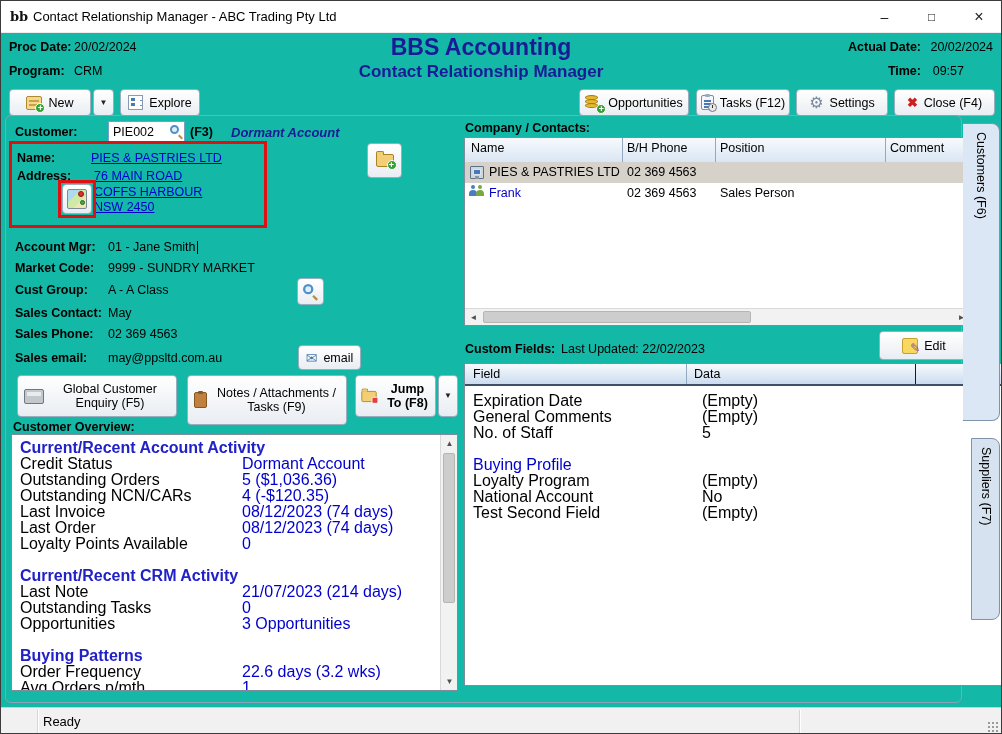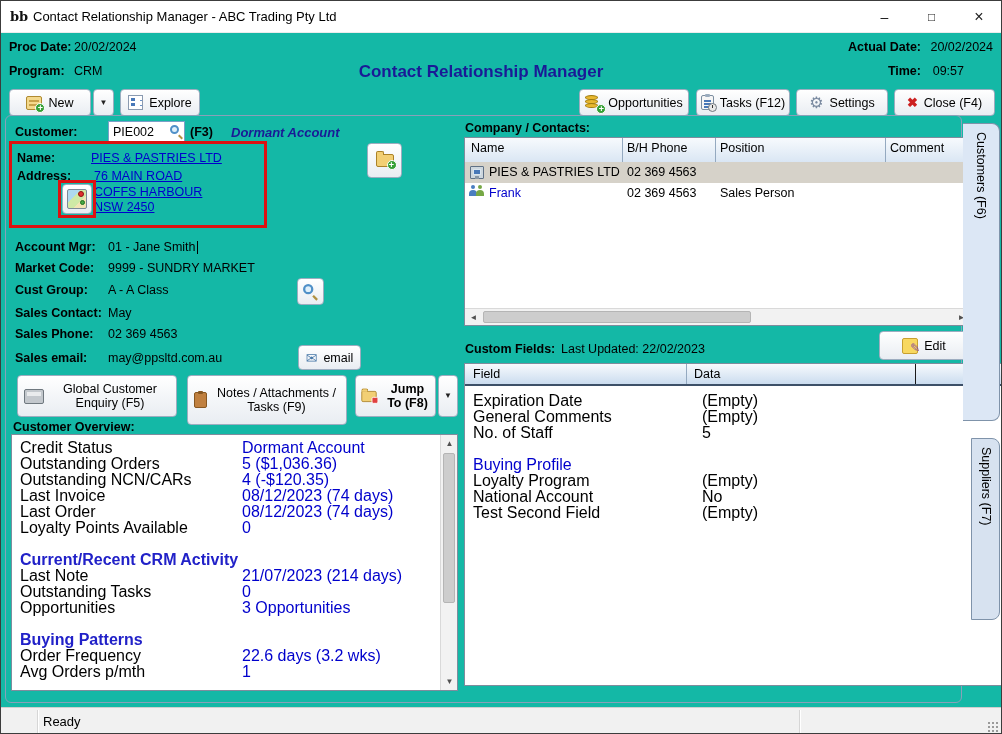--- a/index.html
+++ b/index.html
@@ -116,20 +116,21 @@
       </div>
     <div class="wbtn" style="left:954px;width:48px;font-size:16px;">
         <span class="glyph">×</span>
       </div>
   </div>
 
   <span class="hpos lbl" style="left:8px;top:39px;">Proc Date:</span>
   <span class="hpos val" style="left:73px;top:39px;">20/02/2024</span>
   <span class="hpos lbl" style="left:8px;top:63px;">Program:</span>
   <span class="hpos val" style="left:73px;top:63px;">CRM</span>
+  <div class="app-title">BBS Accounting</div>
   <div class="app-subtitle">Contact Relationship Manager</div>
   <span class="hpos lbl" style="right:80px;top:39px;">Actual Date:</span>
   <span class="hpos val" style="right:8px;top:39px;">20/02/2024</span>
   <span class="hpos lbl" style="right:80px;top:63px;">Time:</span>
   <span class="hpos val" style="right:37px;top:63px;">09:57</span>
 
   <div class="btn" style="left:8px;top:88px;width:82px;height:27px;">
     <span class="ic i-formnew">
         <i></i>
         <span class="badge-plus">+</span>
@@ -250,20 +251,21 @@
       </span>
     <span class="cap" style="white-space:normal;">Jump To (F8)</span>
   </div>
   <div class="btn arrowbtn" style="left:437px;top:374px;width:20px;height:42px;">
     <span class="glyph">▼</span>
   </div>
 
   <span class="hpos lbl" style="left:12px;top:419px;">Customer Overview:</span>
   <div class="white-panel" style="left:10px;top:433px;width:447px;height:257px;overflow:hidden;">
     <div style="position:absolute;left:8px;top:4px;right:22px;">
+      <div class="ovline ovhead">Current/Recent Account Activity</div>
       <div class="ovline"><span>Credit Status</span><span class="v">Dormant Account</span></div>
       <div class="ovline"><span>Outstanding Orders</span><span class="v">5 ($1,036.36)</span></div>
       <div class="ovline"><span>Outstanding NCN/CARs</span><span class="v">4 (-$120.35)</span></div>
       <div class="ovline"><span>Last Invoice</span><span class="v">08/12/2023 (74 days)</span></div>
       <div class="ovline"><span>Last Order</span><span class="v">08/12/2023 (74 days)</span></div>
       <div class="ovline"><span>Loyalty Points Available</span><span class="v">0</span></div>
       <div class="ovline"></div>
       <div class="ovline ovhead">Current/Recent CRM Activity</div>
       <div class="ovline"><span>Last Note</span><span class="v">21/07/2023 (214 days)</span></div>
       <div class="ovline"><span>Outstanding Tasks</span><span class="v">0</span></div>

